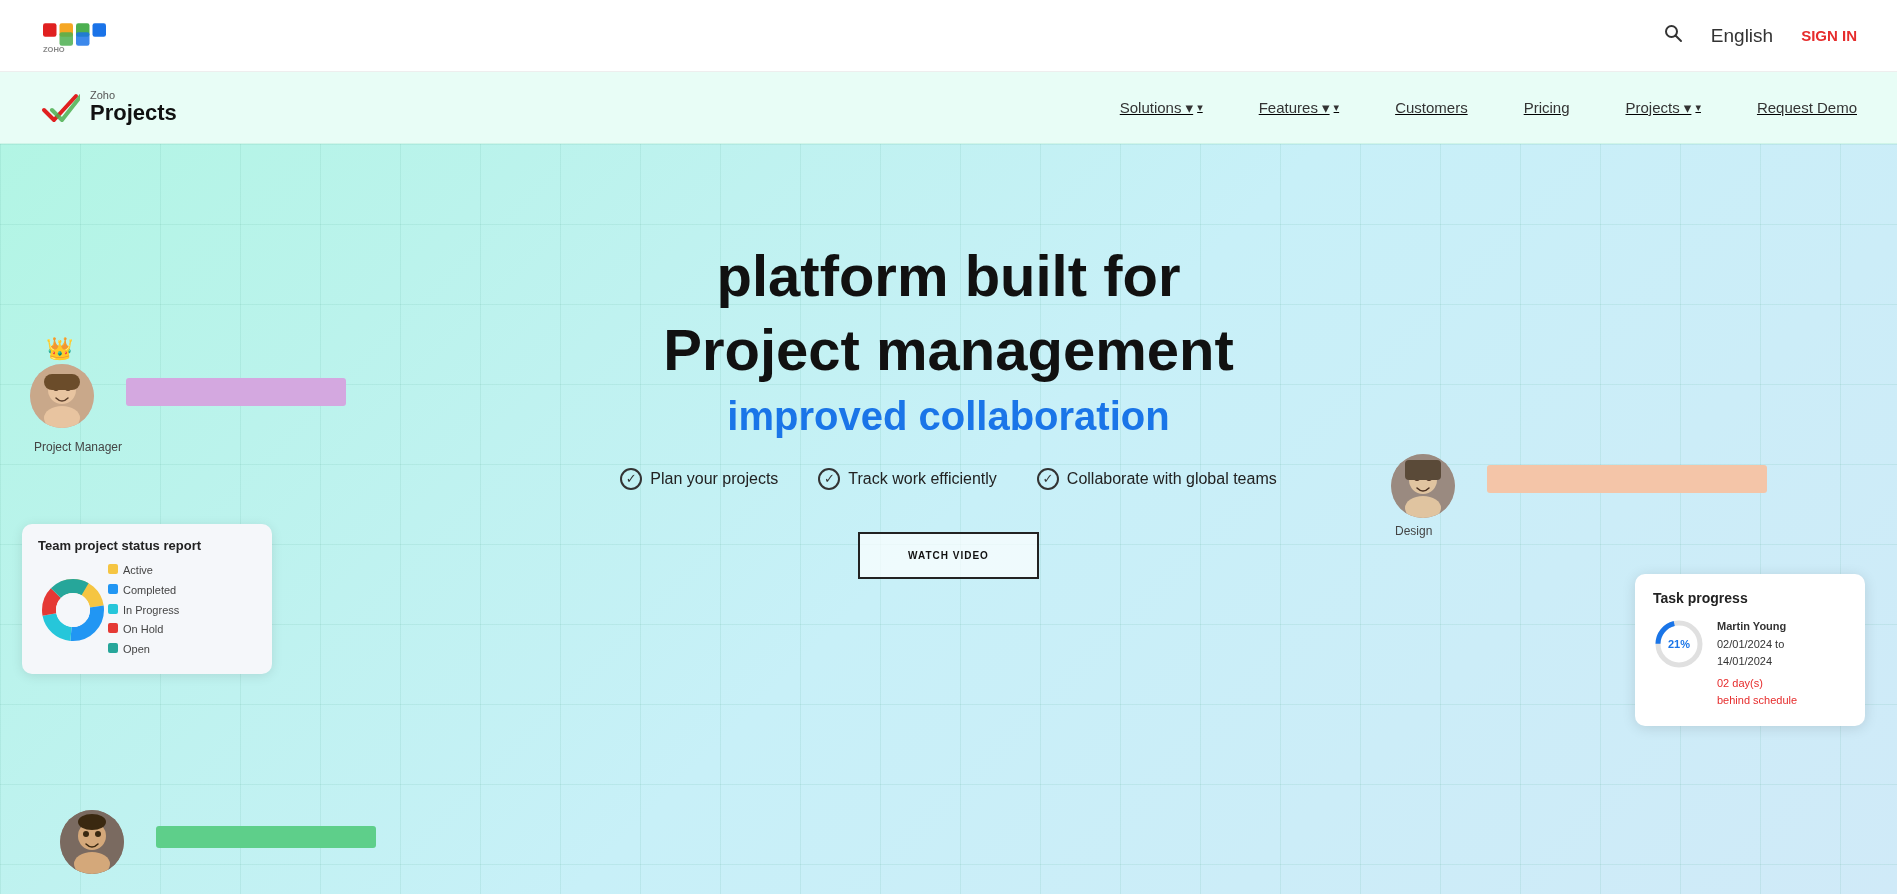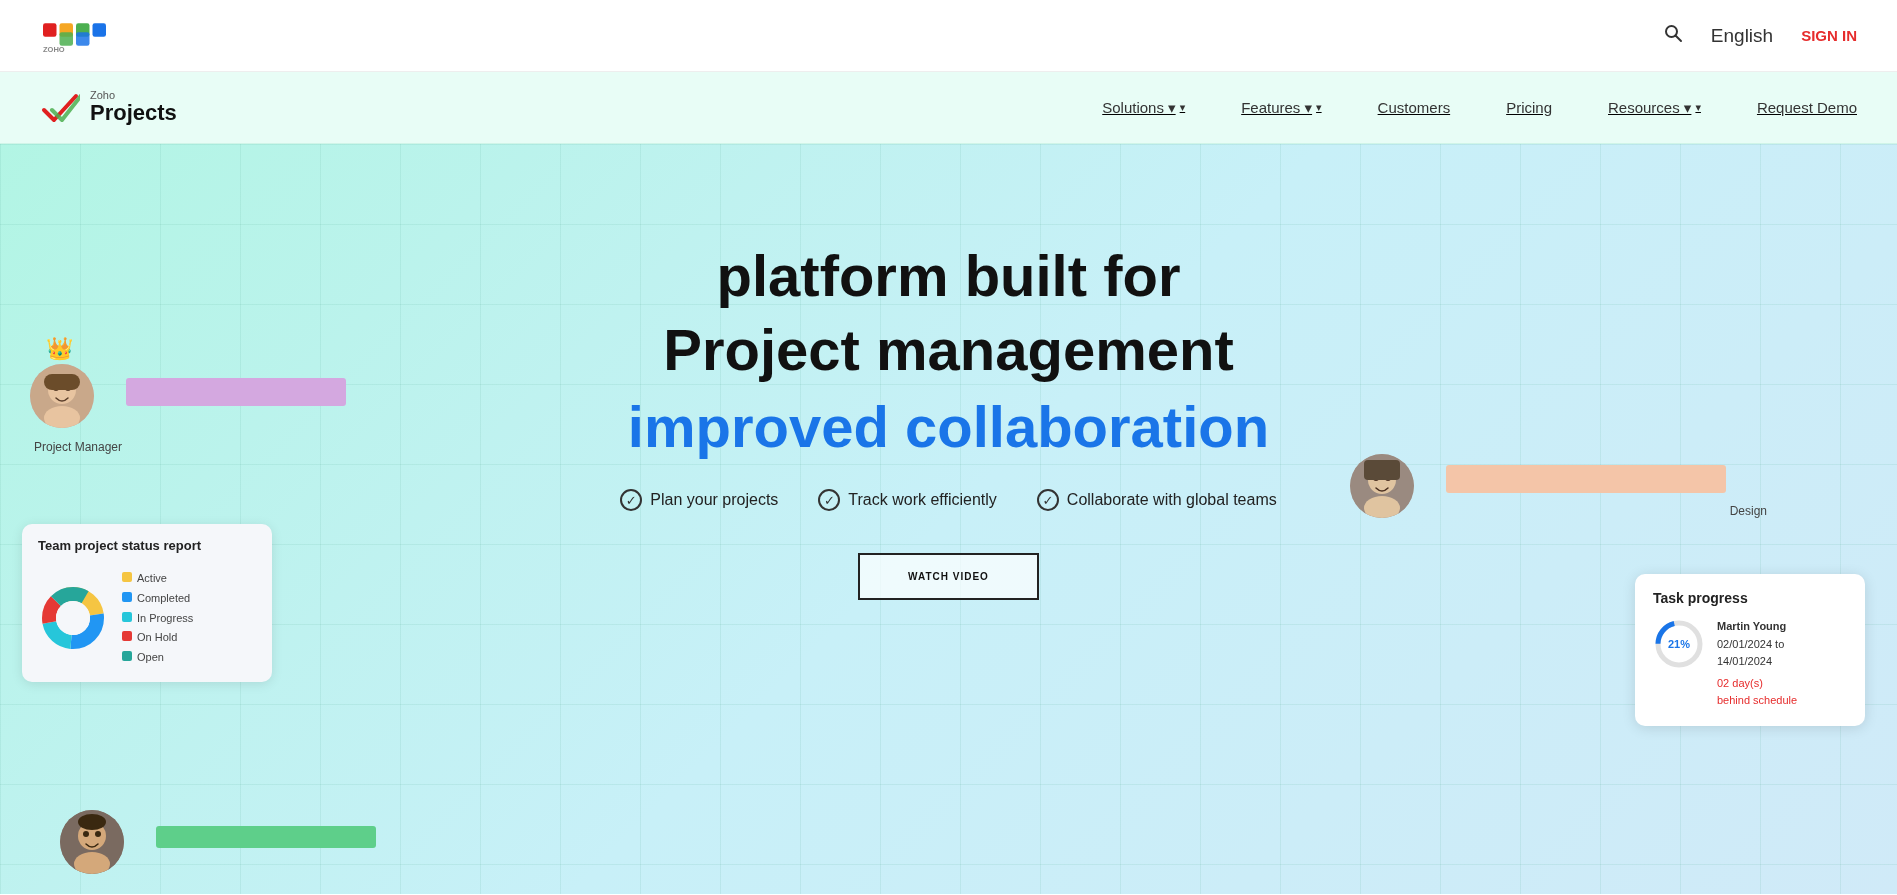--- a/index.html
+++ b/index.html
@@ -71,21 +71,21 @@
       margin-top: 40px;
     }
     .hero-title {
       font-size: 58px;
       font-weight: 900;
       color: #111;
       line-height: 1.1;
       margin-bottom: 10px;
     }
     .hero-title-highlight {
-      font-size: 58px;
+      font-size: 40px;
       font-weight: 900;
       color: #1a75e8;
       line-height: 1.2;
     }
     .hero-features {
       display: flex;
       align-items: center;
       justify-content: center;
       gap: 40px;
       margin-top: 28px;
@@ -182,26 +182,25 @@
       border-radius: 10px;
       padding: 14px 16px;
       width: 250px;
       box-shadow: 0 2px 12px rgba(0,0,0,0.1);
       z-index: 5;
     }
     .status-report-title {
       font-size: 13px;
       font-weight: 700;
       color: #222;
-      margin-bottom: 16px;
+      margin-bottom: 8px;
     }
     .status-report-body {
       display: flex;
       align-items: center;
-      gap: 14px;
     }
     .donut-chart {
       width: 70px; height: 70px;
       flex-shrink: 0;
     }
     .legend-list {
       list-style: none;
       font-size: 11px;
       color: #444;
       line-height: 1.8;
@@ -215,21 +214,22 @@
 
     
     .card-design {
       position: absolute;
       right: 130px;
       top: 310px;
       z-index: 5;
     }
     .design-avatar-wrap {
       display: flex;
-      align-items: flex-end;
+      flex-direction: column;
+      align-items: flex-start;
       margin-left: 30px;
     }
     .design-avatar {
       width: 64px; height: 64px;
       border-radius: 50%;
       background: #b0a8a0;
       overflow: hidden;
       flex-shrink: 0;
     }
     .design-bar {
@@ -359,21 +359,21 @@
     <div class="nav-logo-text">
       <span class="nav-logo-small">Zoho</span>
       <span class="nav-logo-big">Projects</span>
     </div>
   </a>
   <div class="nav-menu">
     <button class="nav-item nav-item-dropdown">Solutions ▾</button>
     <button class="nav-item nav-item-dropdown">Features ▾</button>
     <button class="nav-item">Customers</button>
     <button class="nav-item">Pricing</button>
-    <button class="nav-item nav-item-dropdown">Resources ▾</button>
+    <button class="nav-item nav-item-dropdown">Projects ▾</button>
     <button class="nav-item">Request Demo</button>
   </div>
 </nav>
 
 <section class="hero">
 
   <div class="card-project-manager">
     <div class="pm-avatar-row">
       <div style="display:flex; align-items:center; position:relative;">
         <div class="pm-avatar-wrap">

